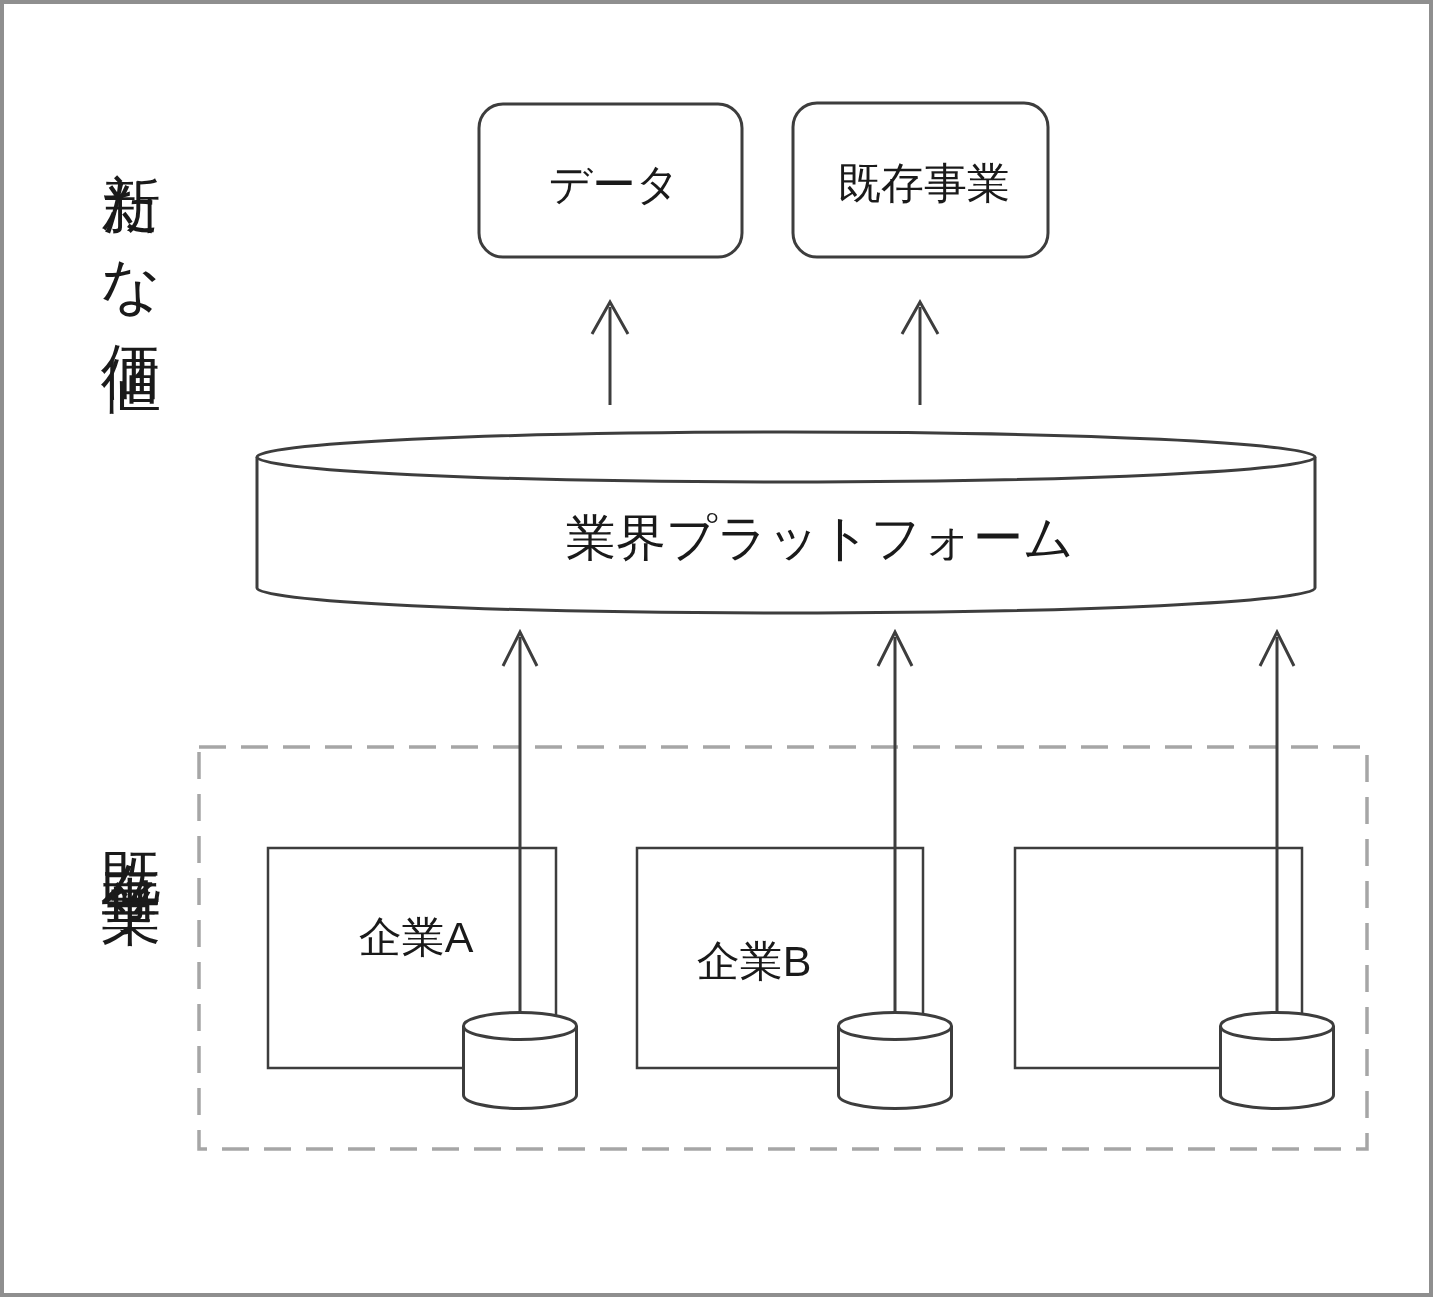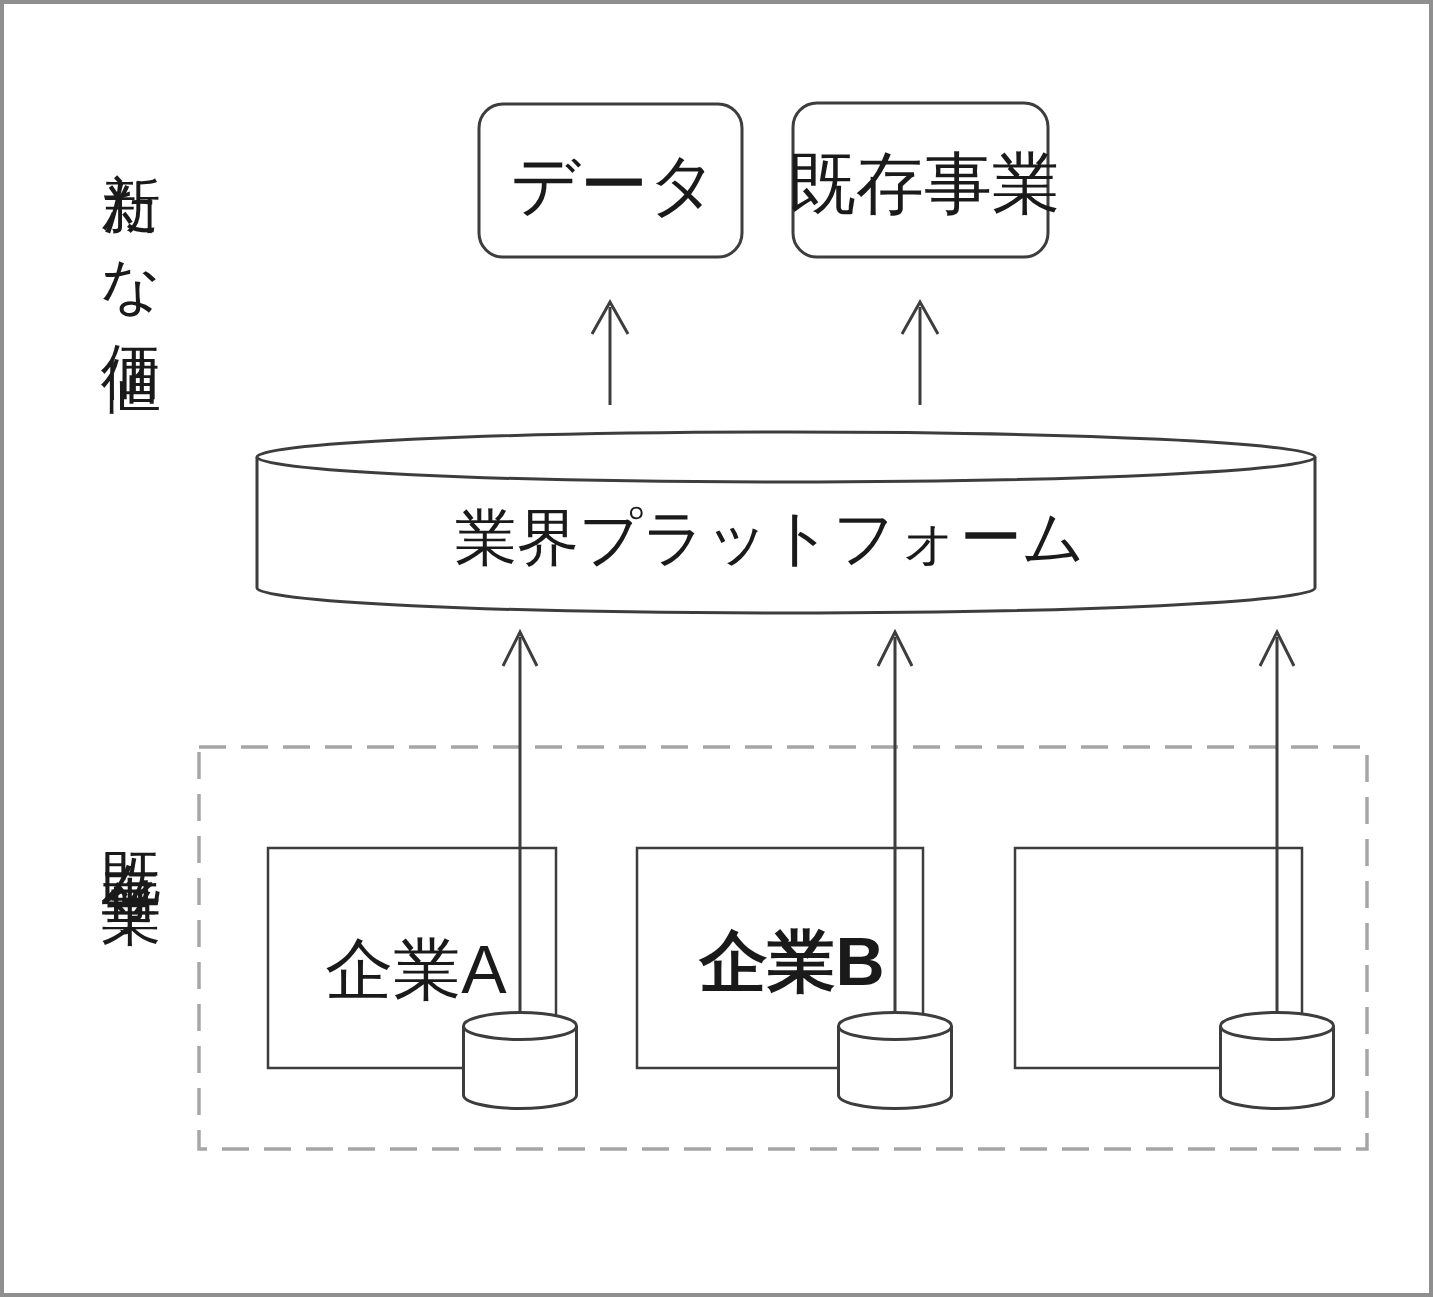--- a/index.html
+++ b/index.html
@@ -21,29 +21,29 @@
     font-size:60px;
     letter-spacing:12px;
     color:#1a1a1a;
     white-space:nowrap;
   }
   .vlabel-top{left:86px;top:120px;}
   .vlabel-bottom{left:86px;top:800px;}
   .node-label{
     position:absolute;
     transform:translate(-50%,-50%);
-    font-size:68px;
+    font-size:43px;
     color:#1a1a1a;
     white-space:nowrap;
   }
   .label-data{left:610px;top:181px;}
   .label-service{left:920px;top:180px;}
-  .label-platform{left:766px;top:534px;font-size:62px;}
-  .label-company-a{left:412px;top:966px;}
-  .label-company-b{left:788px;top:958px;font-weight:bold;}
+  .label-platform{left:816px;top:534px;font-size:50px;}
+  .label-company-a{left:412px;top:934px;}
+  .label-company-b{left:750px;top:958px;}
   .label-company-c{left:1158px;top:958px;}
 </style>
 </head>
 <body>
 
 <div id="canvas">
 
   <svg width="1425" height="1289" viewBox="0 0 1425 1289">
 
     <rect x="195" y="743" width="1168" height="402" fill="none" stroke="#a6a6a6" stroke-width="3.5" stroke-dasharray="27 15"></rect>

